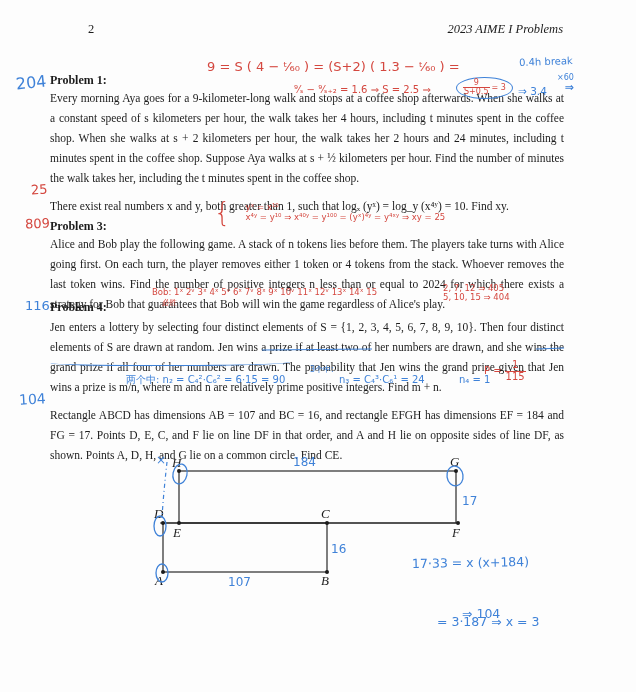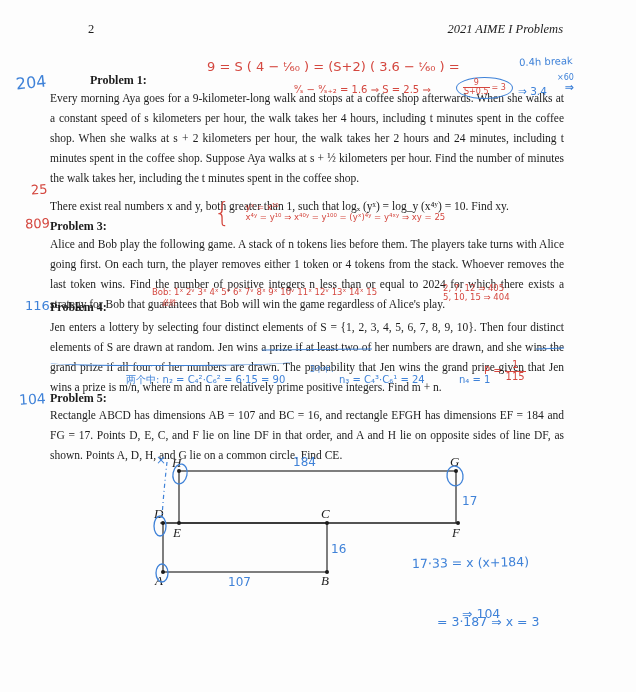--- a/index.html
+++ b/index.html
@@ -4,21 +4,21 @@
 <style>
   html,body{margin:0;padding:0;background:#e8e8e8;}
   .page{position:relative;width:636px;height:692px;background:#fdfdfd;overflow:hidden;
         font-family:"Liberation Serif","DejaVu Serif",serif;color:#1c1c1c;}
   
   .hdr-num{position:absolute;left:88px;top:22px;font-size:12.5px;}
   .hdr-title{position:absolute;right:73px;top:22px;font-size:12.5px;font-style:italic;}
   .problem{position:absolute;left:50px;width:514px;}
   .p-label{font-weight:bold;font-size:12px;margin:0;}
   .p-body{margin:0;font-size:11.5px;line-height:20px;text-align:justify;}
-  .pos-p1l{top:73px;margin-left:40px;}  .pos-p1b{top:88px;}
+  .pos-p1l{top:73px;}  .pos-p1b{top:88px;}
   .pos-p2l{top:181px;} .pos-p2b{top:196px;}
   .pos-p3l{top:219px;} .pos-p3b{top:234px;}
   .pos-p4l{top:300px;} .pos-p4b{top:317px;}
   .pos-p5l{top:391px;} .pos-p5b{top:405px;}
   
   .ink{position:absolute;font-family:"DejaVu Sans",sans-serif;white-space:nowrap;line-height:1.15;}
   .red{color:#d4473f;}
   .blue{color:#3f82d8;}
   .m204{left:16px;top:74px;font-size:16px;transform:rotate(-6deg);}
   .m25{left:31px;top:183px;font-size:13px;transform:rotate(-4deg);}
@@ -58,43 +58,42 @@
   .fig{position:absolute;left:50px;top:452px;}
   .fig text.pt{font-family:"Liberation Serif","DejaVu Serif",serif;font-style:italic;font-size:13px;fill:#1c1c1c;}
   .fig text.meas{font-family:"DejaVu Sans",sans-serif;font-size:12px;fill:#3f82d8;}
 </style>
 </head>
 <body>
 
 <div class="page">
 
   <div class="hdr-num">2</div>
-  <div class="hdr-title">2021 AIME I Problems</div>
+  <div class="hdr-title">2023 AIME I Problems</div>
 
   <h3 class="problem p-label pos-p1l">Problem 1:</h3>
   <p class="problem p-body  pos-p1b">Every morning Aya goes for a 9-kilometer-long walk and stops at a coffee shop afterwards. When she walks at a constant speed of s kilometers per hour, the walk takes her 4 hours, including t minutes spent in the coffee shop. When she walks at s + 2 kilometers per hour, the walk takes her 2 hours and 24 minutes, including t minutes spent in the coffee shop. Suppose Aya walks at s + ½ kilometers per hour. Find the number of minutes the walk takes her, including the t minutes spent in the coffee shop.</p>
 
   <p class="problem p-body  pos-p2b">There exist real numbers x and y, both greater than 1, such that logₓ (yˣ) = log_y (x⁴ʸ) = 10. Find xy.</p>
 
   <h3 class="problem p-label pos-p3l">Problem 3:</h3>
   <p class="problem p-body  pos-p3b">Alice and Bob play the following game. A stack of n tokens lies before them. The players take turns with Alice going first. On each turn, the player removes either 1 token or 4 tokens from the stack. Whoever removes the last token wins. Find the number of positive integers n less than or equal to 2024 for which there exists a strategy for Bob that guarantees that Bob will win the game regardless of Alice's play.</p>
 
   <h3 class="problem p-label pos-p4l">Problem 4:</h3>
   <p class="problem p-body  pos-p4b">Jen enters a lottery by selecting four distinct elements of S = {1, 2, 3, 4, 5, 6, 7, 8, 9, 10}. Then four distinct elements of S are drawn at random. Jen wins a prize if at least two of her numbers are drawn, and she wins the grand prize if all four of her numbers are drawn. The probability that Jen wins the grand prize given that Jen wins a prize is m/n, where m and n are relatively prime positive integers. Find m + n.</p>
 
-  <h3 class="problem p-label pos-p5l">Problem 5:</h3>
   <p class="problem p-body  pos-p5b">Rectangle ABCD has dimensions AB = 107 and BC = 16, and rectangle EFGH has dimensions EF = 184 and FG = 17. Points D, E, C, and F lie on line DF in that order, and A and H lie on opposite sides of line DF, as shown. Points A, D, H, and G lie on a common circle. Find CE.</p>
 
   <div class="ink blue m204">204</div>
   <div class="ink red  m25">25</div>
   <div class="ink red  m809">809</div>
   <div class="ink blue m116">116</div>
   <div class="ink blue m104">104</div>
 
-  <div class="ink red eq1">9 = S ( 4 − ᵗ⁄₆₀ ) = (S+2) ( 3.6 − ᵗ⁄₆₀ ) =</div>
+  <div class="ink red eq1">9 = S ( 4 − ᵗ⁄₆₀ ) = (S+2) ( 1.3 − ᵗ⁄₆₀ ) =</div>
   <div class="ink blue brk">0.4h break</div>
   <div class="ink red eq2">⁹⁄ₛ − ⁹⁄ₛ₊₂ = 1.6  ⇒  S = 2.5  ⇒</div>
 
   <span class="ink red circ">
     <span class="frac">
       <span>9</span>
       <span class="den">S+0.5</span>
     </span>
     <span>= 3</span>
   </span>

